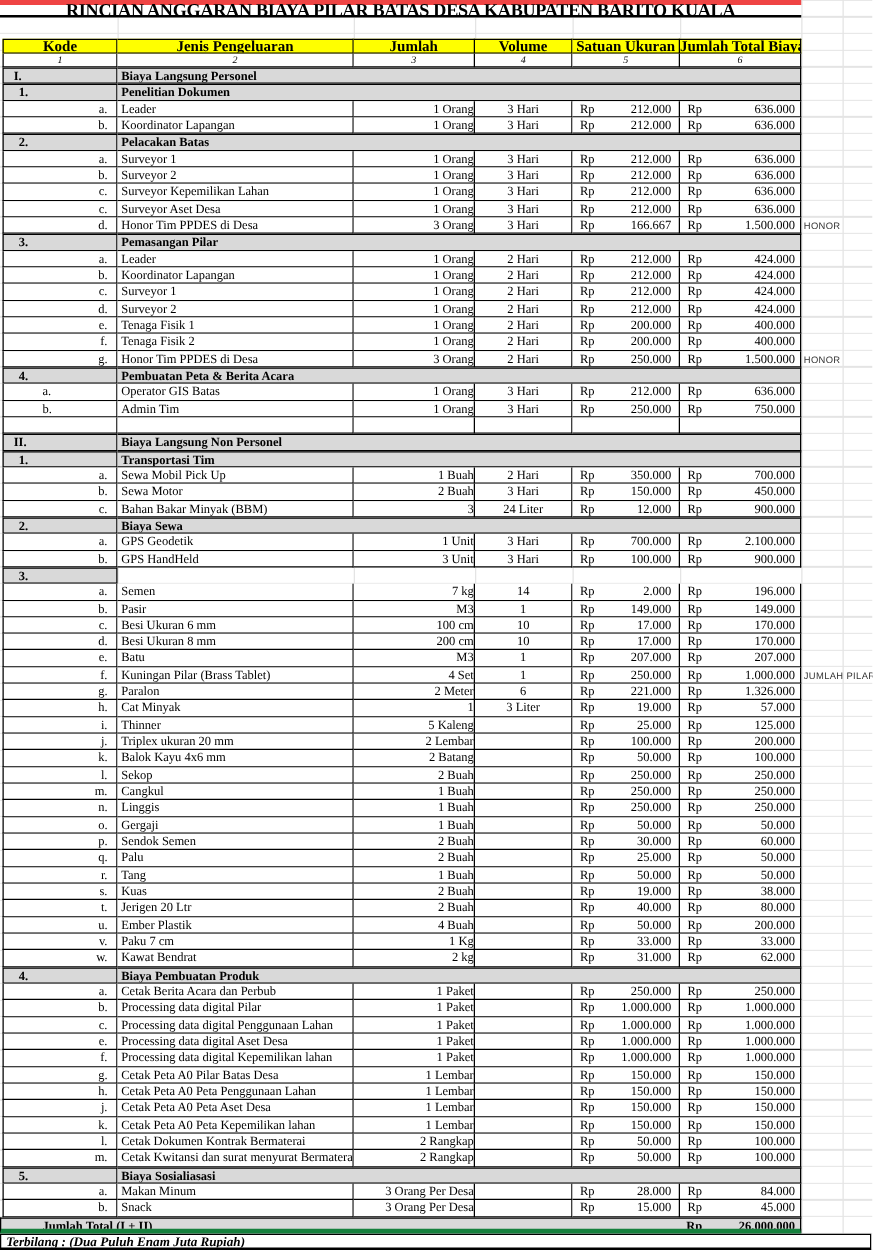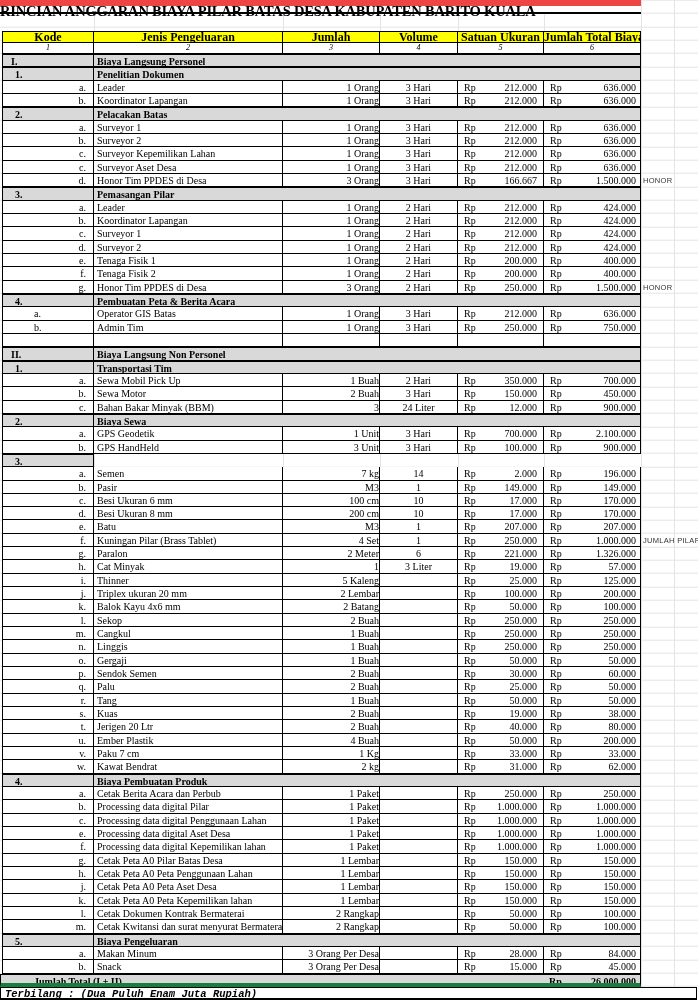--- a/index.html
+++ b/index.html
@@ -12,22 +12,22 @@
   #grid{
     position:absolute;inset:0;z-index:0;
     background-image:repeating-linear-gradient(to bottom,
       transparent 0, transparent 12.33px, #e4e4e4 12.33px, #e4e4e4 13.33px);
     background-position:0 0.7px;
   }
   .vline{position:absolute;top:0;bottom:0;width:1px;background:#e4e4e4;}
 
   #title{
     position:absolute;z-index:2;left:0;top:0;width:641px;height:14px;
-    box-sizing:border-box;border-top:6px solid #ef4444;border-bottom:2.5px solid #000;
-    background:#fff;text-align:left;font-weight:bold;font-size:14.5px;line-height:11px;
+    box-sizing:border-box;border-top:4px solid #ef4444;border-bottom:2.5px solid #000;
+    background:#fff;text-align:center;font-weight:bold;font-size:14.5px;line-height:11px;
     letter-spacing:-0.2px;white-space:nowrap;overflow:visible;
   }
 
   #sheet{position:absolute;z-index:1;left:0;top:31px;width:698px;}
   .r{display:flex;height:13.33px;position:relative;margin-left:2px;}
   .c{
     box-sizing:border-box;flex:0 0 auto;background:#fff;
     border-right:1px solid #000;border-bottom:1px solid #000;
     font-size:10px;line-height:13px;overflow:hidden;white-space:nowrap;
   }
@@ -53,21 +53,21 @@
 
   
   .grand{margin-left:0;}
   .grand .g1{
     width:641px;position:relative;background:#d9d9d9;font-weight:bold;
     border-left:1px solid #000;border-top:1.5px solid #000;border-bottom:4px solid #15803d;
     padding-left:33px;
   }
   .grand .grp{position:absolute;left:548px;top:0;}
   .grand .gval{position:absolute;right:4px;top:0;}
-  .terb{margin-left:0;font-family:Liberation Mono, monospace;}
+  .terb{margin-left:0;}
   .terb .c{
     width:697px;border:1px solid #000;border-bottom-width:2px;
     font-weight:bold;font-style:italic;font-size:10.5px;padding-left:4px;
   }
 
   .note{
     position:absolute;left:641px;top:2px;z-index:3;
     font-family:"Liberation Sans","DejaVu Sans",sans-serif;
     font-size:7.5px;line-height:9px;letter-spacing:0.3px;color:#333;white-space:nowrap;
   }
@@ -920,21 +920,21 @@
           <span>Rp</span>
           <span>50.000</span>
         </div>
         <div class="c t">
           <span>Rp</span>
           <span>100.000</span>
         </div>
       </div>
       <div class="r">
         <div class="c k tt secn">5.</div>
-        <div class="c wide tt">Biaya Pengeluaran</div>
+        <div class="c wide tt">Biaya Sosialiasasi</div>
       </div>
       <div class="r">
         <div class="c k">a.</div>
         <div class="c j">Makan Minum</div>
         <div class="c q">3 Orang Per Desa</div>
         <div class="c v"></div>
         <div class="c s">
           <span>Rp</span>
           <span>28.000</span>
         </div>

